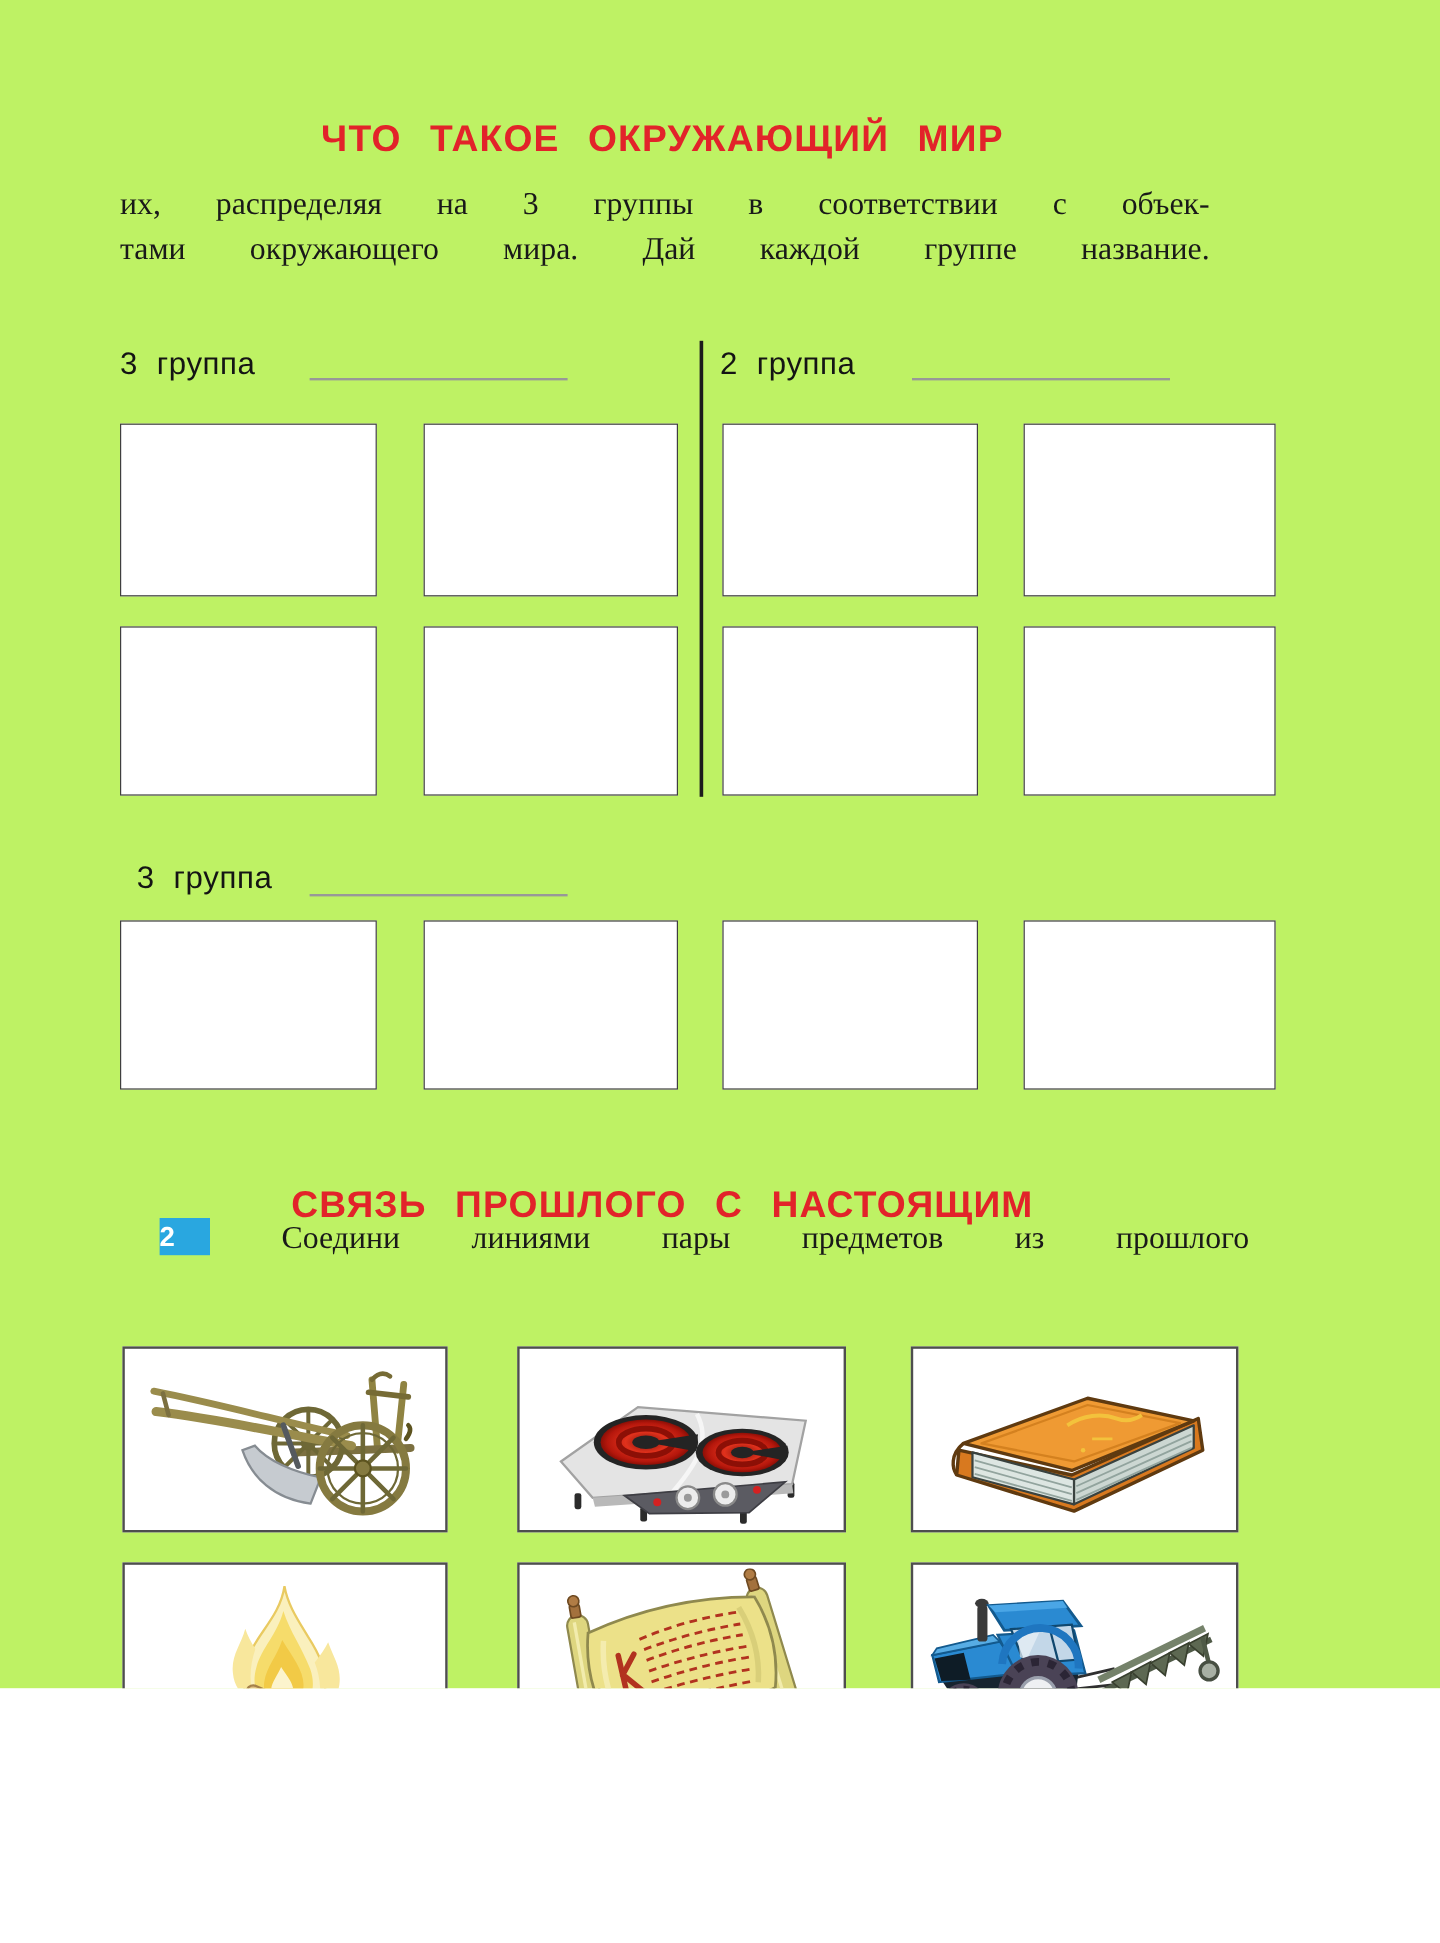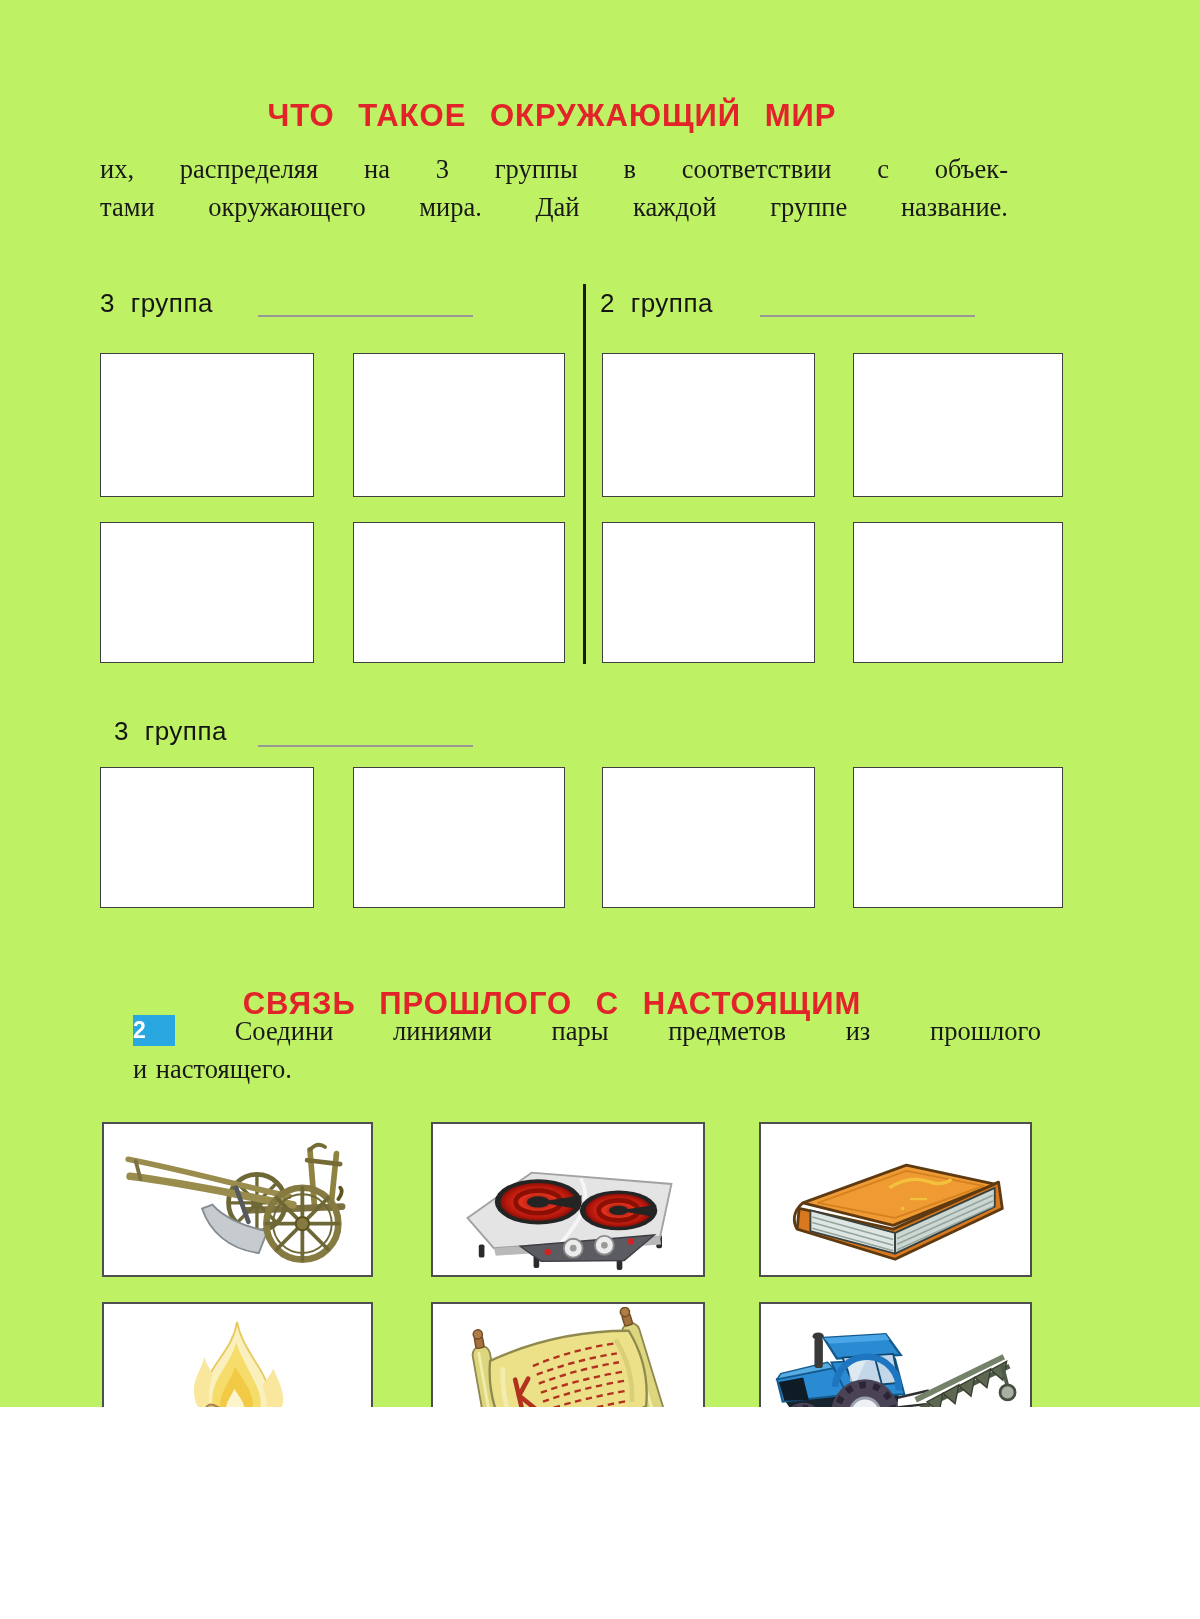--- a/index.html
+++ b/index.html
@@ -68,21 +68,20 @@
   <div class="sbox" style="left:602px;top:767px;width:213px;height:141px;"></div>
   <div class="sbox" style="left:853px;top:767px;width:210px;height:141px;"></div>
 
   <h1 class="title" style="top:956px;margin-top:30px;">СВЯЗЬ ПРОШЛОГО С НАСТОЯЩИМ</h1>
 
   <div class="para" style="top:1012px;margin-left:33px;">
     <div class="tline">
       <span class="badge w42">2</span>
       <span>Соедини линиями пары предметов из прошлого</span>
     </div>
-    <div class="tline left-last">и настоящего.</div>
   </div>
 
   <div class="ibox" style="left:102px;top:1122px;width:271px;height:155px;">
     <svg width="252" height="142" viewBox="0 0 260 150">
       <g fill="none" stroke-linecap="round">
         <path d="M206,22 L211,84" stroke="#8f8342" stroke-width="6"></path>
         <path d="M234,26 L228,84" stroke="#8f8342" stroke-width="6"></path>
         <path d="M203,33 L238,37" stroke="#766b35" stroke-width="5"></path>
         <path d="M206,22 q8,-9 16,-3" stroke="#766b35" stroke-width="4"></path>
         <path d="M138,86 L240,82" stroke="#7c7040" stroke-width="7"></path>

